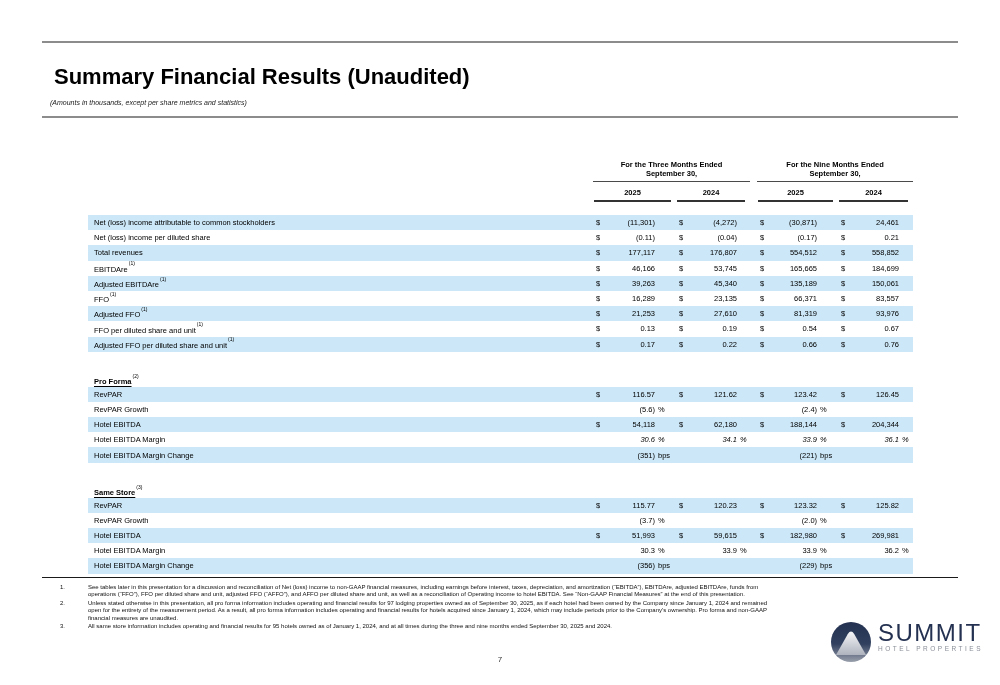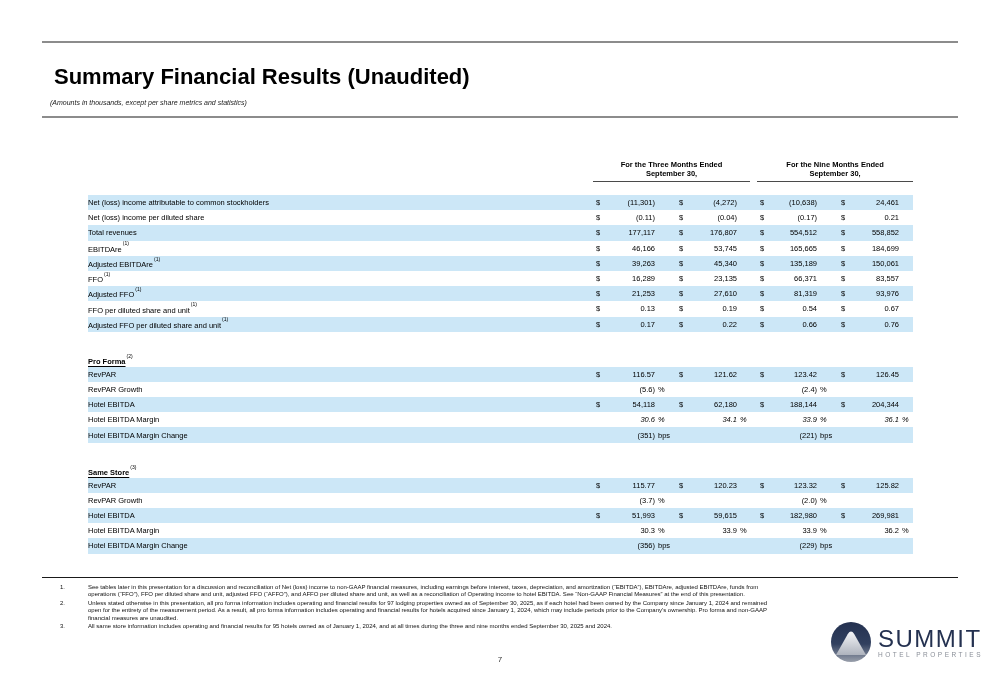--- a/index.html
+++ b/index.html
@@ -21,35 +21,35 @@
                    border-bottom:1px solid #4a4a4a; padding-bottom:3px; height:26px; }
   tr.hyr td { height:20px; vertical-align:bottom; }
   .yr-in { font-weight:bold; text-align:center; font-size:7.5px; border-bottom:2px solid #333;
            padding:2px 0 3px 0; margin:0 5px 0 1px; }
   tr.sp-a td { height:13px; }
   tr.sp-b td { height:21px; }
   tr.sec-h td { height:13px; vertical-align:bottom; padding-bottom:1px; }
   .sec-name { font-weight:bold; text-decoration:underline; text-underline-offset:1.5px; }
   tr.data td { height:15.2px; }
   tr.shaded td { background:var(--shade,#cce7f7); }
-  td.lbl { }
+  td.lbl { padding-left:6px; }
   td.d  { padding-left:3px; text-align:left; }
   td.v  { text-align:right; }
   td.s  { padding-left:3px; text-align:left; }
   tr.ital td.d, tr.ital td.v, tr.ital td.s { font-style:italic; }
   sup.fnref { font-size:5px; position:relative; top:-2.5px; margin-left:1px; font-weight:normal; }
 
   .foot-rule { position:absolute; top:577px; left:42px; right:42px; height:1px; background:#1a1a1a; }
   .footnotes { position:absolute; top:584px; left:60px; width:722px; margin:0; padding:0; list-style:none;
                font-size:6px; line-height:7.4px; color:#111; }
   .footnotes li { display:flex; margin-bottom:1px; }
   .fn-num { flex:0 0 28px; }
   .fn-text { flex:1; }
 
-  .logo { position:absolute; top:621px; left:830px; display:flex; align-items:center; }
+  .logo { position:absolute; top:621px; left:830px; display:flex; align-items:flex-start; }
   .logo svg { flex:0 0 auto; }
   .logo-text { margin-left:6px; }
   .logo-name { font-size:24px; line-height:23px; letter-spacing:1.5px; color:var(--navy,#243150); font-weight:400; }
   .logo-tag { font-size:6.5px; letter-spacing:2.5px; color:#8a8f98; margin-top:1px; }
 
   .pagenum { position:absolute; top:655px; left:0; width:100%; text-align:center; font-size:8px; color:#333; }
 </style>
 </head>
 <body>
 
@@ -83,34 +83,50 @@
             <td class="grp" colspan="6">
               <div>For the Three Months Ended</div>
               <div>September 30,</div>
             </td>
             <td colspan="1"></td>
             <td class="grp" colspan="6">
               <div>For the Nine Months Ended</div>
               <div>September 30,</div>
             </td>
           </tr>
+          <tr class="hyr">
+            <td colspan="1"></td>
+            <td colspan="3">
+              <div class="yr-in">2025</div>
+            </td>
+            <td colspan="3">
+              <div class="yr-in">2024</div>
+            </td>
+            <td colspan="1"></td>
+            <td colspan="3">
+              <div class="yr-in">2025</div>
+            </td>
+            <td colspan="3">
+              <div class="yr-in">2024</div>
+            </td>
+          </tr>
           <tr class="sp-a">
             <td colspan="14"></td>
           </tr>
           <tr class="data shaded">
             <td class="lbl" colspan="1"><span>Net (loss) income attributable to common stockholders</span></td>
             <td class="d" colspan="1">$</td>
             <td class="v" colspan="1">(11,301)</td>
             <td class="s" colspan="1"></td>
             <td class="d" colspan="1">$</td>
             <td class="v" colspan="1">(4,272)</td>
             <td class="s" colspan="1"></td>
             <td colspan="1"></td>
             <td class="d" colspan="1">$</td>
-            <td class="v" colspan="1">(10,638)</td>
+            <td class="v" colspan="1">(30,871)</td>
             <td class="s" colspan="1"></td>
             <td class="d" colspan="1">$</td>
             <td class="v" colspan="1">24,461</td>
             <td class="s" colspan="1"></td>
           </tr>
           <tr class="data">
             <td class="lbl" colspan="1"><span>Net (loss) income per diluted share</span></td>
             <td class="d" colspan="1">$</td>
             <td class="v" colspan="1">(0.11)</td>
             <td class="s" colspan="1"></td>

